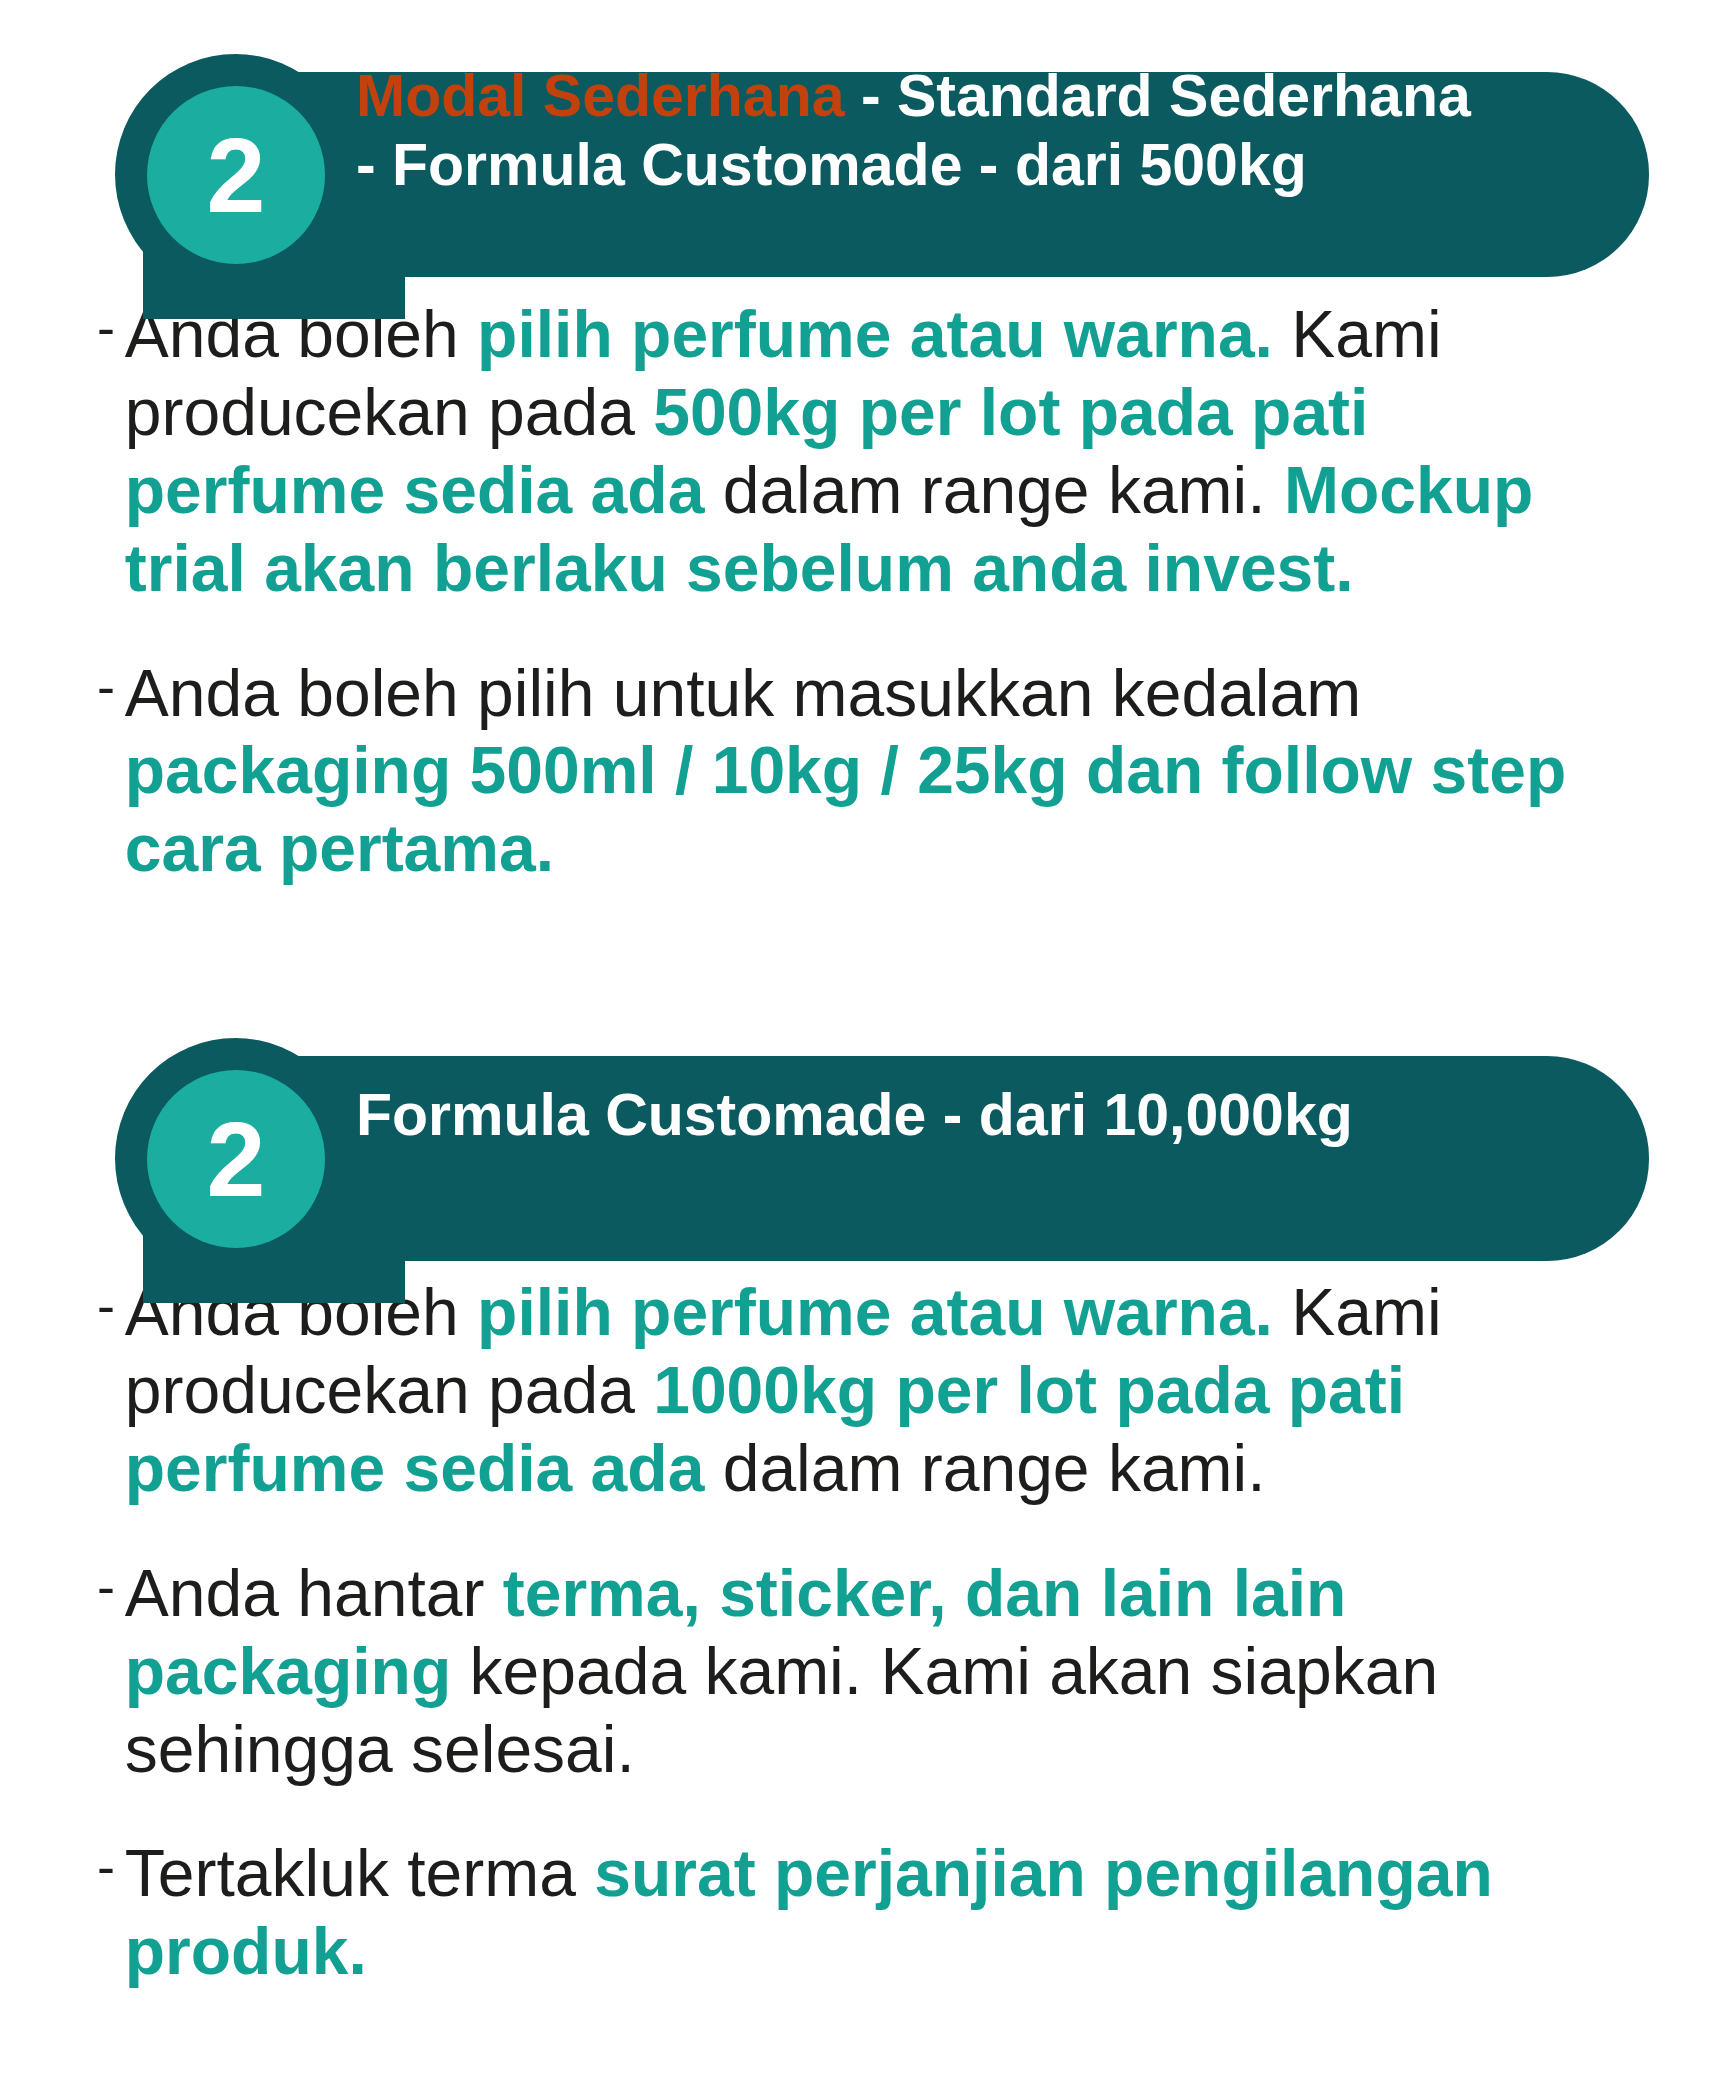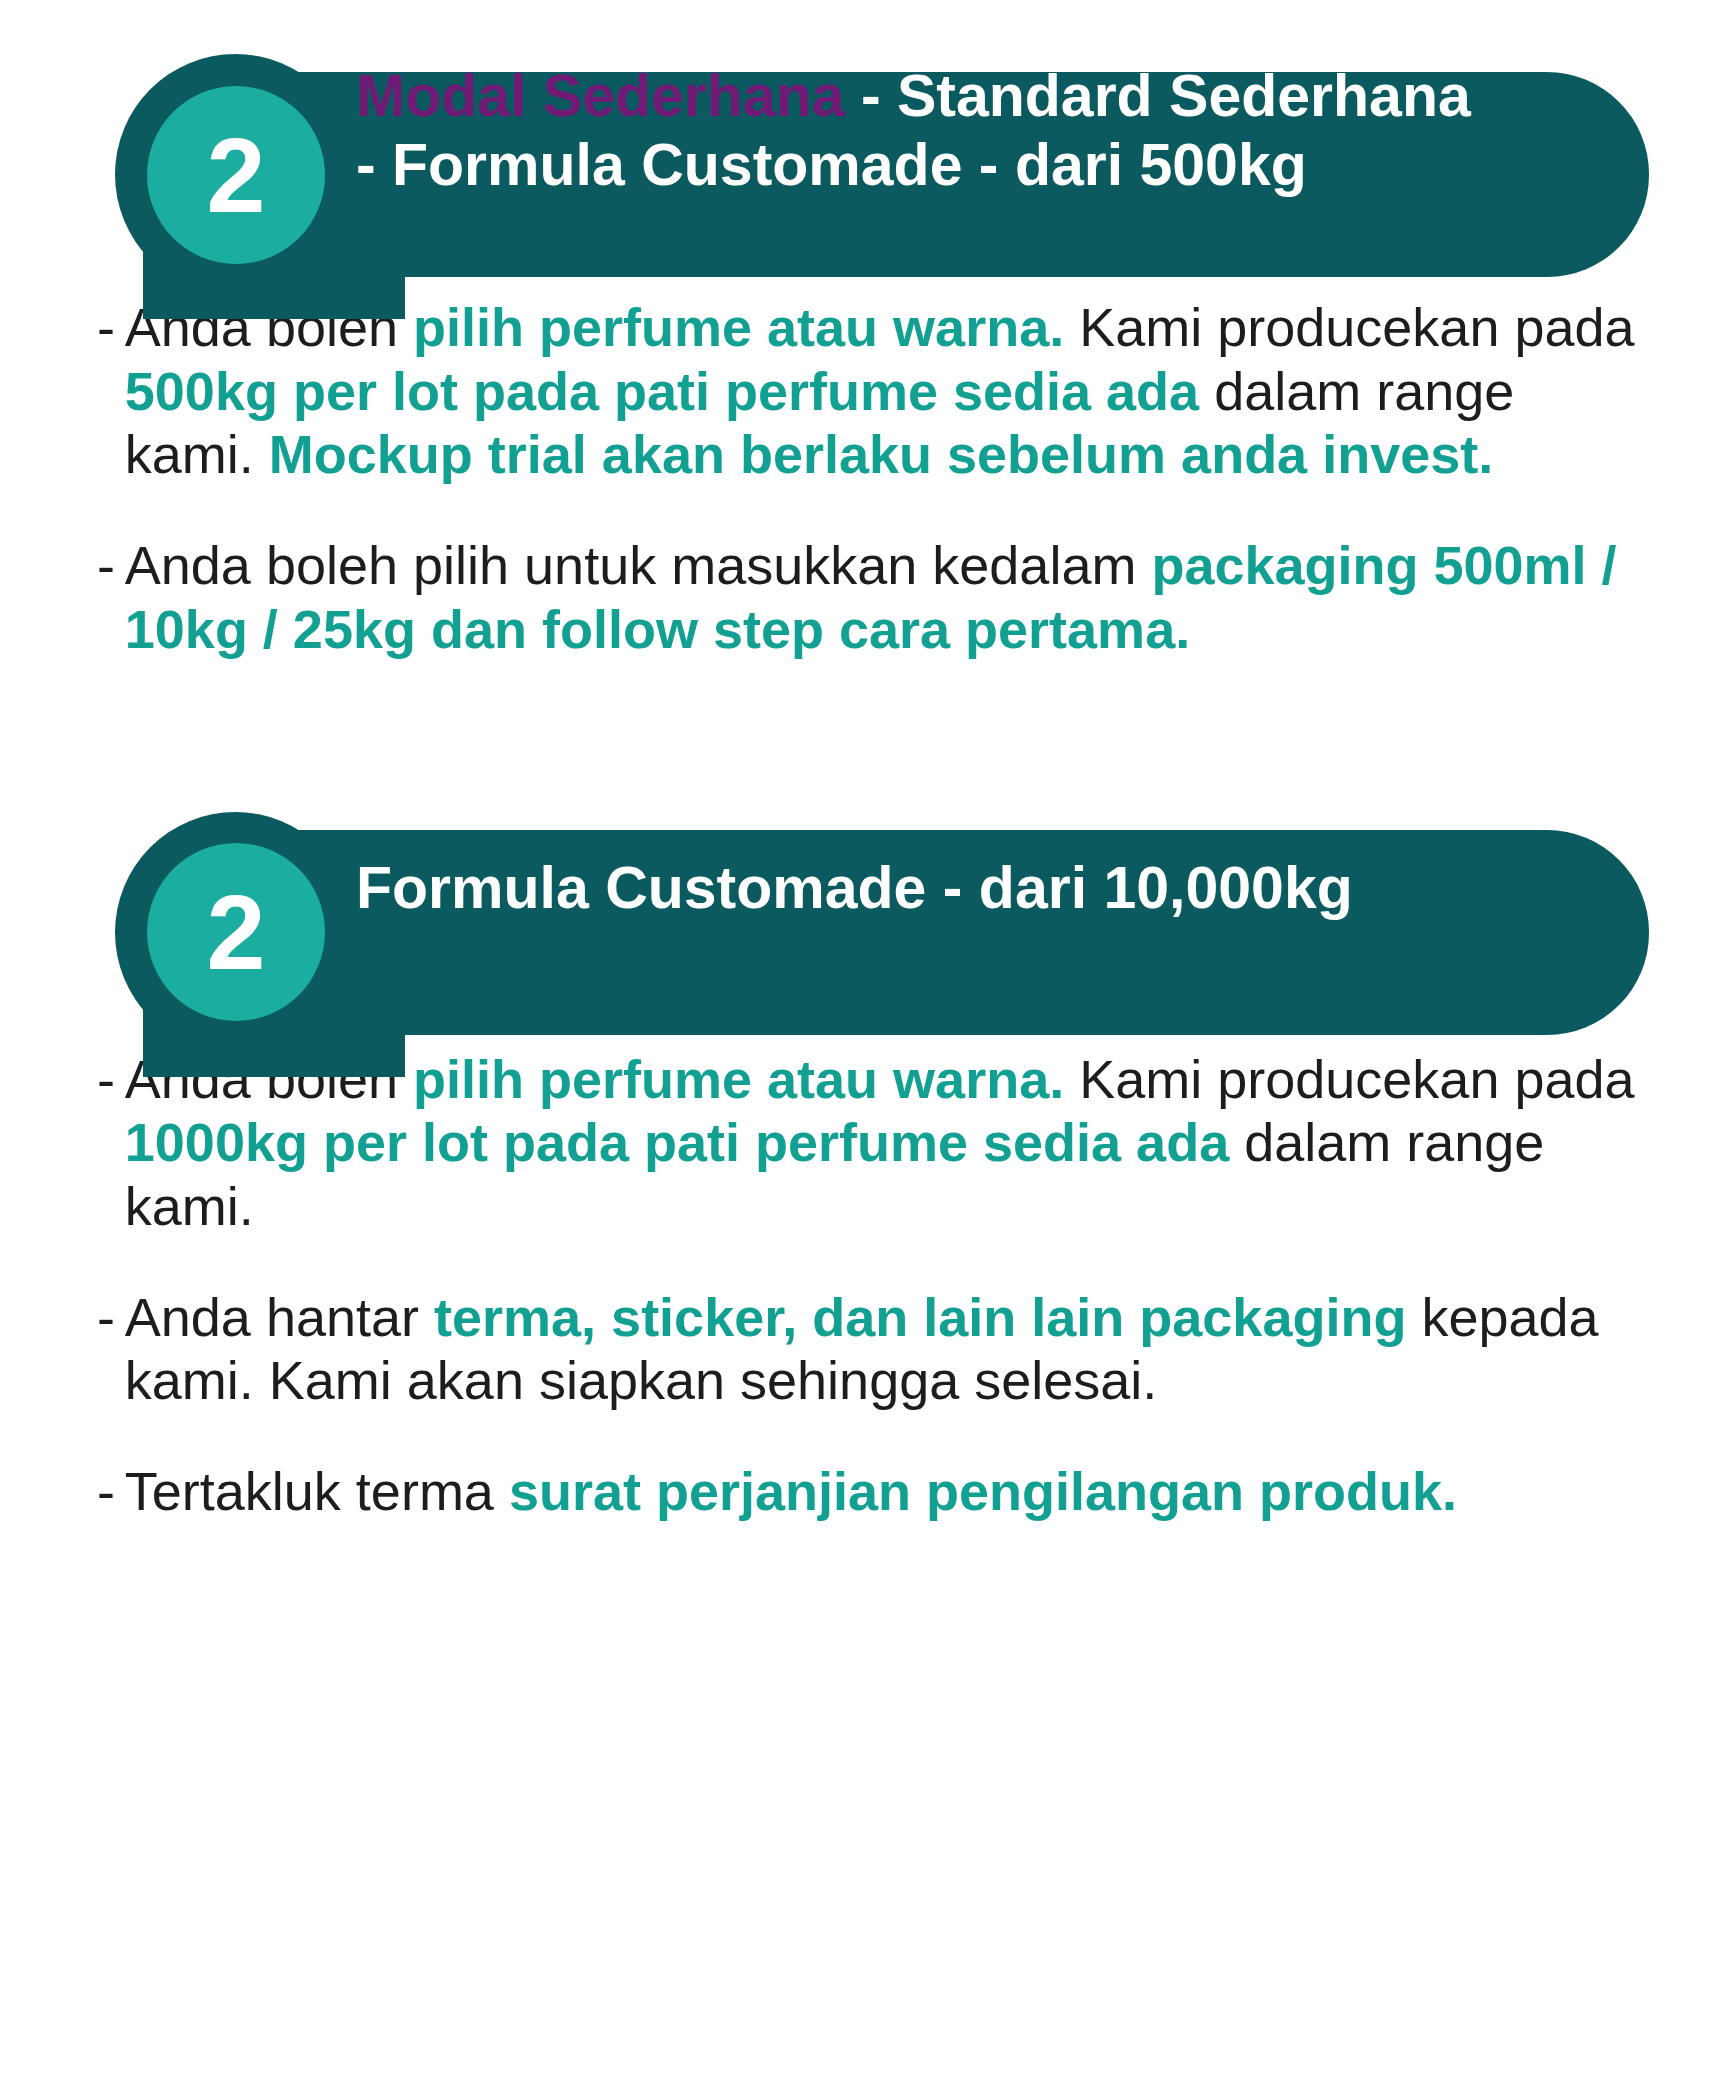--- a/index.html
+++ b/index.html
@@ -84,41 +84,41 @@
     height: 100%;
     display: flex;
     flex-direction: column;
     justify-content: center;
     z-index: 4;
     color: #ffffff;
     font-size: 59px;
     font-weight: bold;
     line-height: 1.17;
   }
-  .hl-yellow { color: #701a75; }
+  .hl-yellow { color: #c2410c; }
 
   
   .bullets {
     padding: 0 98px 0 97px;
   }
   .bullet {
     display: flex;
     align-items: flex-start;
     margin-bottom: 47px;
   }
   .dash {
     color: #1d1d1b;
     font-size: 54px;
     line-height: 1.18;
     flex: 0 0 auto;
     padding-right: 9.8px;
   }
   .btext {
     color: #1d1d1b;
-    font-size: 54px;
+    font-size: 66px;
     line-height: 1.18;
     flex: 1 1 auto;
   }
   .teal {
     color: #12a093;
     font-weight: bold;
   }
   .sp1 { height: 34px; }
   .sp2 { height: 49px; }
   .sp3 { height: 28px; }

